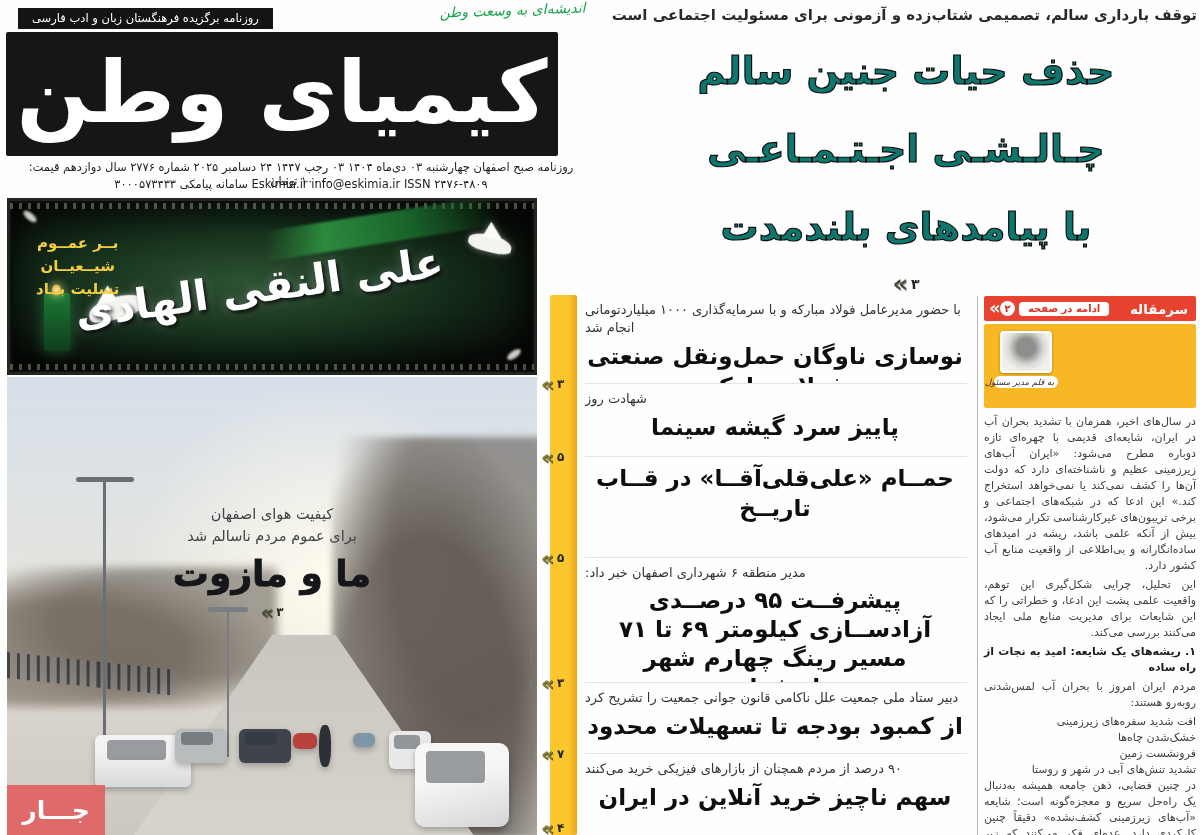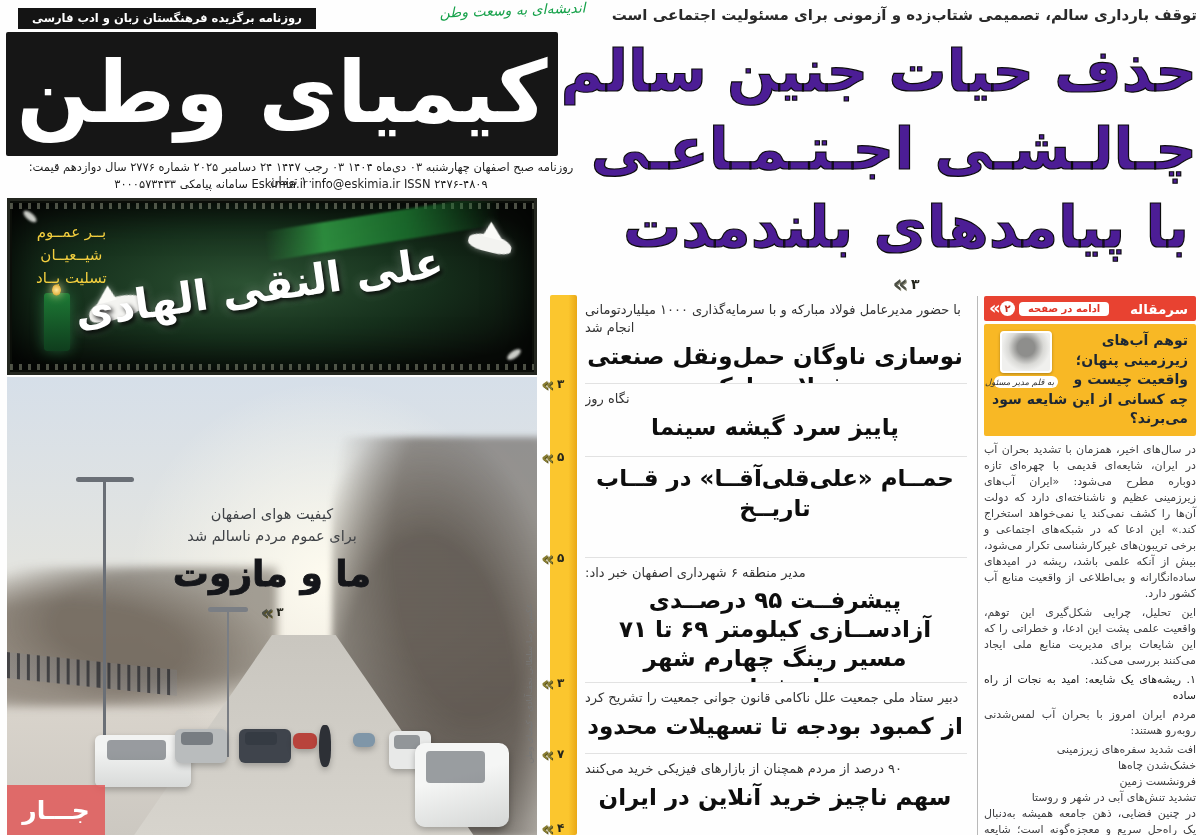--- a/index.html
+++ b/index.html
@@ -4,52 +4,52 @@
 <style>
   html,body{margin:0;padding:0;background:#e9e9e9;}
   *{box-sizing:border-box;}
   .page{
     position:relative;width:1200px;height:835px;margin:0 auto;
     background:#fefefe;overflow:hidden;direction:rtl;
     font-family:"DejaVu Sans","Liberation Sans",sans-serif;color:#222;
   }
   
   .award-badge{position:absolute;left:18px;top:8px;height:21px;line-height:21px;
-    background:#141414;color:#fff;font-size:11.5px;padding:0 14px;white-space:nowrap;font-weight:bold;}
+    background:#141414;color:#fff;font-size:11.5px;padding:0 14px;white-space:nowrap;}
   .slogan{position:absolute;left:420px;top:2px;width:185px;color:#17a24b;
     font-size:14px;font-style:italic;text-align:center;transform:rotate(-2deg);white-space:nowrap;}
   .masthead-box{position:absolute;left:6px;top:32px;width:552px;height:124px;
     background:#161616;border-radius:2px;display:flex;align-items:center;justify-content:center;}
   .masthead-title{color:#fff;font-size:86px;font-weight:900;letter-spacing:-3px;
     line-height:1;transform:translateY(-2px);white-space:nowrap;}
   .info-line{position:absolute;left:6px;width:552px;text-align:center;color:#1d1d1d;margin-left:19px;}
   .info1{top:160px;font-size:11.5px;}
   .info2{top:177px;font-size:11.5px;}
   
   .lead{position:absolute;left:615px;top:6px;width:582px;text-align:center;}
   .lead-kicker{font-size:15px;font-weight:700;color:#2a2a2a;margin-bottom:8px;white-space:nowrap;}
-  .lead-title{font-size:58px;font-weight:900;color:#4c1d95;line-height:78px;
+  .lead-title{font-size:38px;font-weight:900;color:#0f766e;line-height:78px;
     white-space:nowrap;-webkit-text-stroke:1.2px #0c0c0c;}
   
   .marker{display:inline-flex;align-items:center;gap:3px;direction:ltr;line-height:1;}
   .marker .chev{font-size:20px;font-weight:900;color:#8a7f33;text-shadow:1px 1px 0 #59511d;}
   .marker .num{font-size:12px;font-weight:800;color:#24251c;}
   .lead-marker{margin-top:6px;}
   .lead-marker .chev{color:#4c4f45;font-size:24px;text-shadow:1px 1px 0 #8f8f7a;}
   .lead-marker .num{font-size:14px;}
   .bar-marker{position:absolute;left:541px;width:44px;justify-content:flex-start;}
   
   .banner{position:absolute;left:7px;top:198px;width:530px;height:177px;overflow:hidden;
     background:radial-gradient(ellipse at 45% 48%,#2c5233 0%,#16301c 45%,#090d09 82%);
     border:3px solid #23261f;box-shadow:inset 0 0 0 2px #0b0e09,inset 0 0 46px #000;}
   .banner::before,.banner::after{content:"";position:absolute;left:0;width:100%;height:6px;
     background:repeating-linear-gradient(90deg,rgba(193,198,172,.38) 0 3px,transparent 3px 9px);}
   .banner::before{top:2px;} .banner::after{bottom:2px;}
-  .banner-left{position:absolute;left:26px;top:20px;text-align:center;color:#f3cf3f;
-    font-weight:400;font-size:15px;line-height:23px;}
+  .banner-left{position:absolute;left:26px;top:31px;text-align:center;color:#f3cf3f;
+    font-weight:700;font-size:15px;line-height:23px;}
   .banner-right{position:absolute;left:378px;top:68px;width:140px;text-align:center;color:#f3cf3f;
     font-weight:700;font-size:14.5px;line-height:22px;}
   .banner-callig{position:absolute;left:104px;top:16px;width:290px;height:140px;
     display:flex;align-items:center;justify-content:center;color:#fff;font-size:42px;font-weight:900;
     transform:rotate(-8deg);letter-spacing:-1px;white-space:nowrap;
     text-shadow:2px 3px 4px rgba(0,0,0,.85),0 0 12px rgba(255,255,255,.28);}
   .ribbon{position:absolute;left:255px;top:12px;width:235px;height:30px;opacity:.9;
     background:linear-gradient(95deg,transparent 0%,#2f9441 25%,#1b6e2d 60%,transparent 100%);
     transform:rotate(-9deg);filter:blur(1px);}
   .candle{position:absolute;left:34px;top:92px;width:26px;height:58px;border-radius:3px;
@@ -134,21 +134,21 @@
   .ed-box{margin-top:3px;background:#f8b825;border-radius:2px;padding:7px 8px 7px;min-height:84px;}
   .author{float:left;width:64px;margin-left:2px;}
   .pic{width:52px;height:42px;margin:0 auto;border:2px solid #fff;border-radius:4px;
     background:radial-gradient(circle at 50% 38%,#8e8e8c 0 26%,#d9d9d6 52%,#f0f0ee 72%);
     box-shadow:0 1px 3px rgba(0,0,0,.3);}
   .byline{margin-top:3px;background:#fff;border-radius:8px;font-size:8.5px;font-style:italic;
     color:#333;padding:1px 4px;text-align:center;white-space:nowrap;}
   .ed-title{font-size:14px;font-weight:800;color:#1d2733;line-height:19.5px;text-align:right;}
   .ed-body{margin-top:6px;font-size:11px;line-height:16px;color:#3e3e40;text-align:justify;}
   .ed-body p{margin:0 0 3px;}
-  .ed-h{font-weight:400;color:#1b1b1b;}
+  .ed-h{font-weight:700;color:#1b1b1b;}
   .ed-line{text-align:right;}
 </style>
 </head>
 <body>
 
 <div class="page">
 
   <div class="award-badge">روزنامه برگزیده فرهنگستان زبان و ادب فارسی</div>
   <div class="slogan">اندیشه‌ای به وسعت وطن</div>
   <div class="masthead-box">
@@ -214,21 +214,21 @@
     <div class="credit">عکس: رضا سلطانی نجف‌آبادی - کیمیای وطن</div>
   </div>
 
   <div class="ybar"></div>
   <div class="mid-items">
     <div class="news-item i1">
       <div class="n-kicker">با حضور مدیرعامل فولاد مبارکه و با سرمایه‌گذاری ۱۰۰۰ میلیاردتومانی انجام شد</div>
       <div class="n-title">نوسازی ناوگان حمل‌ونقل صنعتی فولاد مبارکه</div>
     </div>
     <div class="news-item i2">
-      <div class="n-kicker">نگاه روز</div>
+      <div class="n-kicker">شهادت روز</div>
       <div class="n-title">پاییز سرد گیشه سینما</div>
     </div>
     <div class="news-item i3">
       <div class="n-title">حمــام «علی‌قلی‌آقــا» در قــاب تاریــخ</div>
     </div>
     <div class="news-item i4">
       <div class="n-kicker">مدیر منطقه ۶ شهرداری اصفهان خبر داد:</div>
       <div class="n-title">پیشرفــت ۹۵ درصــدی آزادســازی کیلومتر ۶۹ تا ۷۱ مسیر رینگ چهارم شهر اصفهان</div>
     </div>
     <div class="news-item i5">
@@ -277,21 +277,20 @@
           <span class="cnum">۲</span>
         </span>
         <span class="pill">ادامه در صفحه</span>
       </span>
     </div>
     <div class="ed-box">
       <div class="author">
         <div class="pic"></div>
         <div class="byline">به قلم مدیر مسئول</div>
       </div>
-      <div class="ed-title">توهم آب‌های زیرزمینی پنهان؛ واقعیت چیست و چه کسانی از این شایعه سود می‌برند؟</div>
     </div>
     <div class="ed-body">
       <p>در سال‌های اخیر، همزمان با تشدید بحران آب در ایران، شایعه‌ای قدیمی با چهره‌ای تازه دوباره مطرح می‌شود: «ایران آب‌های زیرزمینی عظیم و ناشناخته‌ای دارد که دولت آن‌ها را کشف نمی‌کند یا نمی‌خواهد استخراج کند.» این ادعا که در شبکه‌های اجتماعی و برخی تریبون‌های غیرکارشناسی تکرار می‌شود، بیش از آنکه علمی باشد، ریشه در امیدهای ساده‌انگارانه و بی‌اطلاعی از واقعیت منابع آب کشور دارد.</p>
       <p>این تحلیل، چرایی شکل‌گیری این توهم، واقعیت علمی پشت این ادعا، و خطراتی را که این شایعات برای مدیریت منابع ملی ایجاد می‌کنند بررسی می‌کند.</p>
       <p class="ed-h">۱. ریشه‌های یک شایعه: امید به نجات از راه ساده</p>
       <p>مردم ایران امروز با بحران آب لمس‌شدنی روبه‌رو هستند:</p>
       <div class="ed-line">افت شدید سفره‌های زیرزمینی</div>
       <div class="ed-line">خشک‌شدن چاه‌ها</div>
       <div class="ed-line">فرونشست زمین</div>
       <div class="ed-line">تشدید تنش‌های آبی در شهر و روستا</div>

